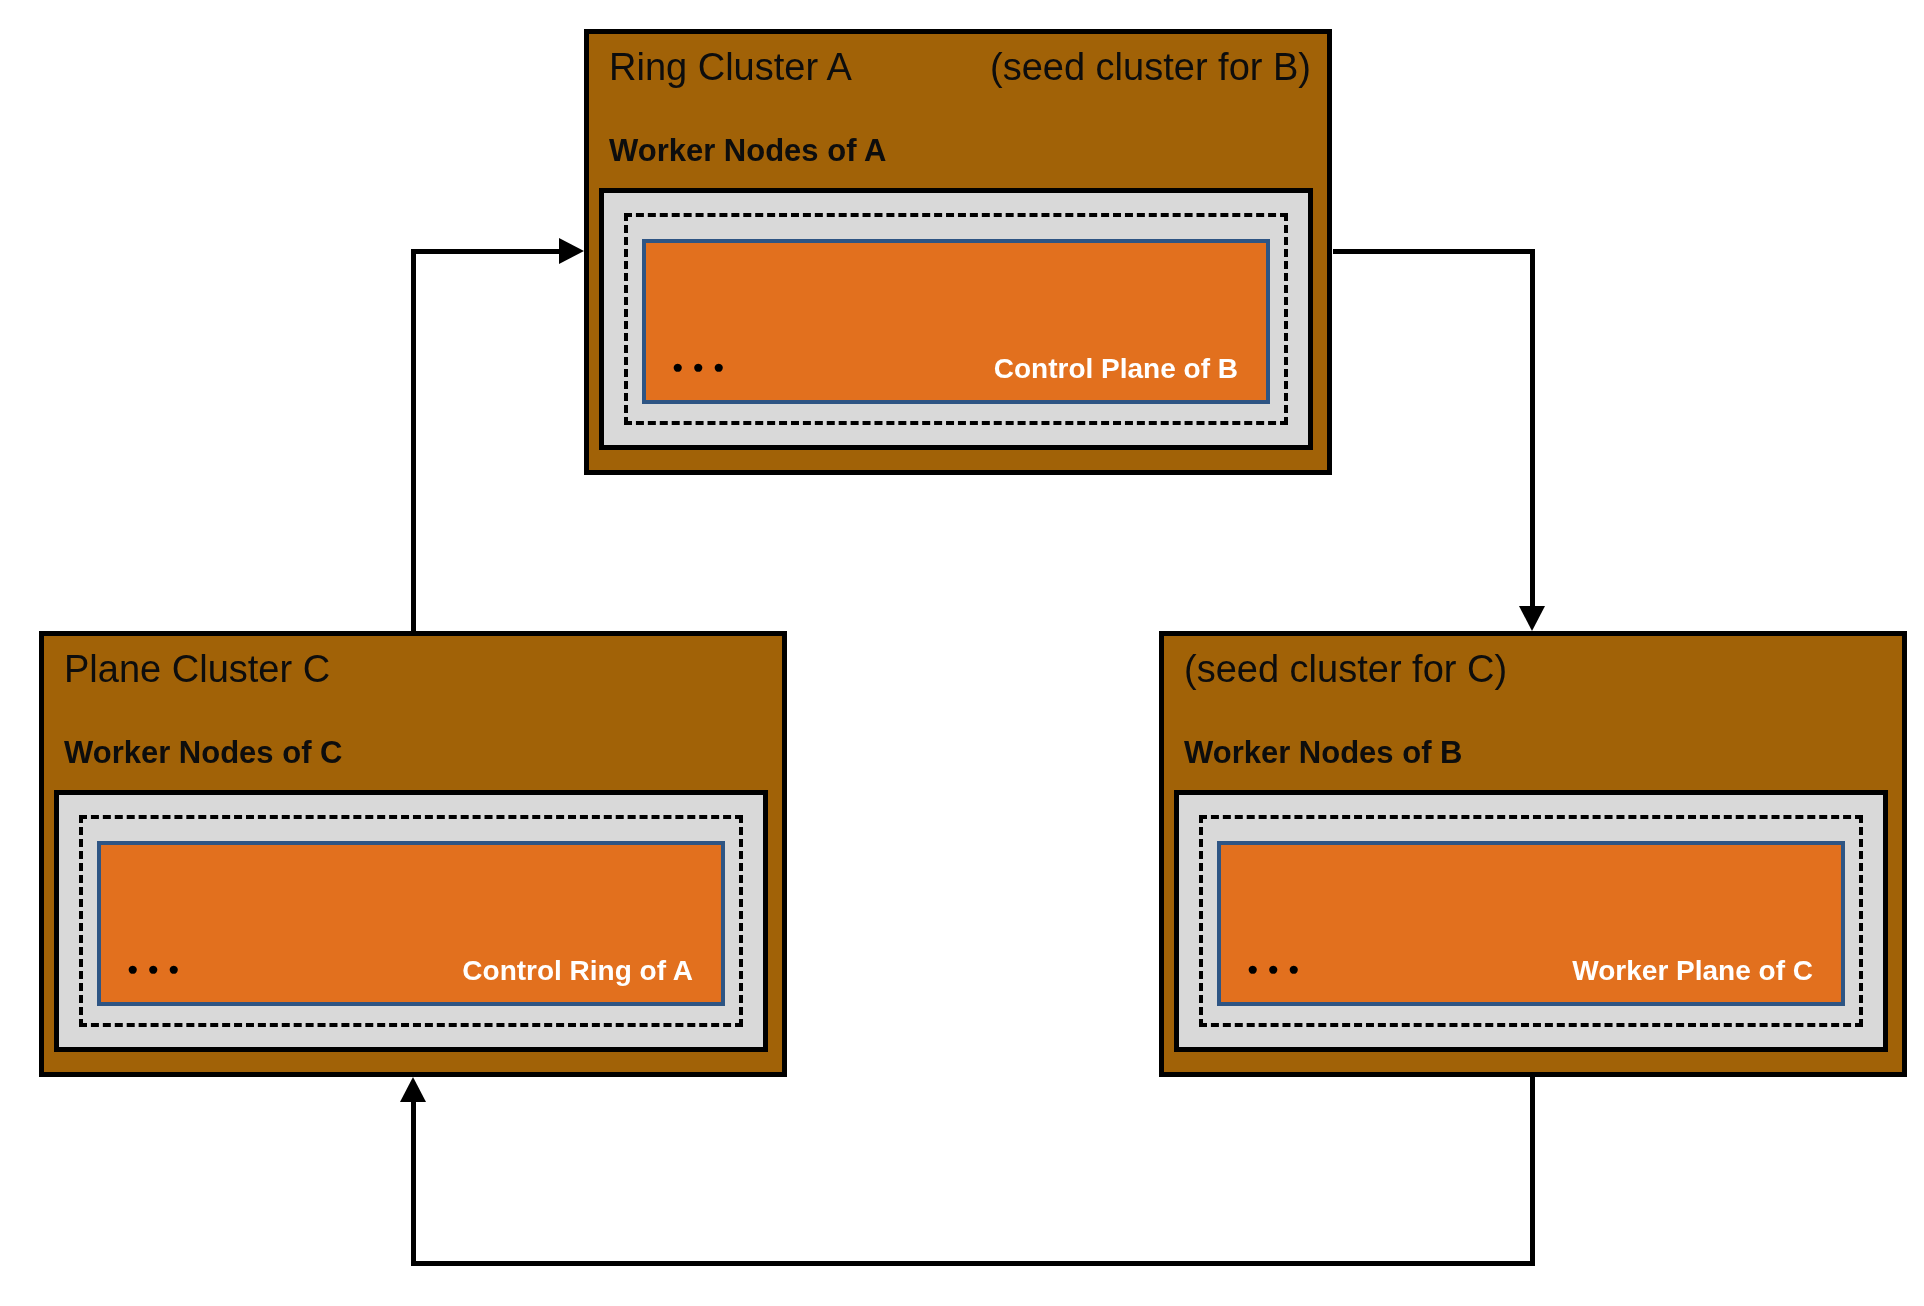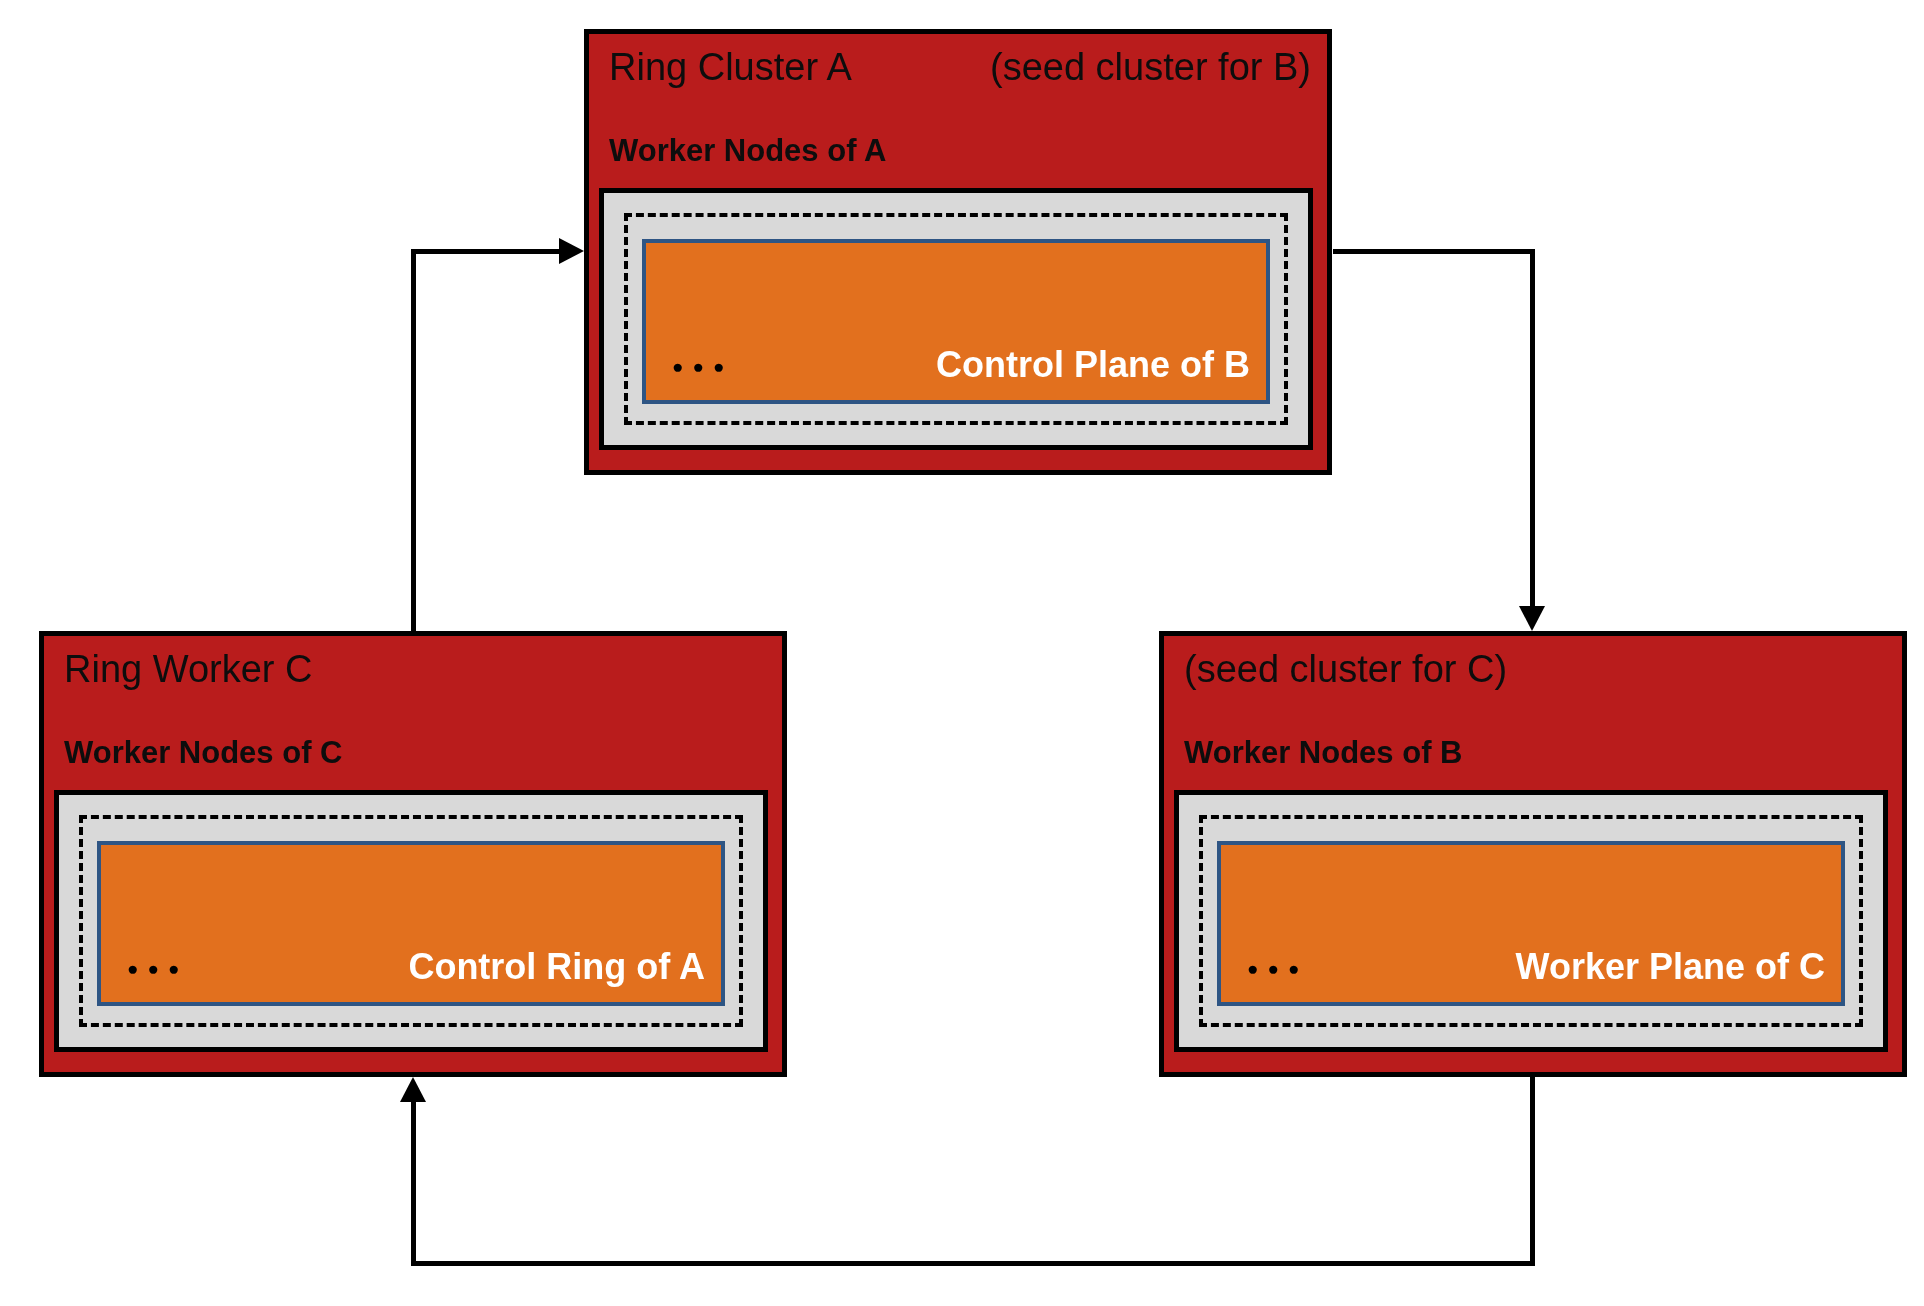--- a/index.html
+++ b/index.html
@@ -14,21 +14,21 @@
     height: 1306px;
     background: #ffffff;
     overflow: hidden;
   }
 
   
   .cluster {
     position: absolute;
     width: 748px;
     height: 446px;
-    background: #b91c1c;
+    background: #a16207;
     border: 5px solid #000000;
     box-sizing: border-box;
   }
   .cluster .title {
     position: absolute;
     top: 8px;
     left: 20px;
     right: 16px;
     display: flex;
     justify-content: space-between;
@@ -79,23 +79,23 @@
     position: absolute;
     left: 26px;
     bottom: 24px;
     font-size: 19px;
     letter-spacing: 9px;
     line-height: 1;
     color: #000000;
   }
   .control-label {
     position: absolute;
-    right: 16px;
+    right: 28px;
     bottom: 14px;
-    font-size: 36px;
+    font-size: 28px;
     font-weight: 700;
     color: #ffffff;
     line-height: 1.2;
     white-space: nowrap;
   }
 
   
   .line {
     position: absolute;
     background: #000000;
@@ -152,21 +152,21 @@
         <div class="control-box">
           <span class="dots">●●●</span>
           <span class="control-label">Worker Plane of C</span>
         </div>
       </div>
     </div>
   </section>
 
   <section class="cluster" style="left:39px; top:631px;">
     <div class="title">
-      <span>Ring Worker C</span>
+      <span>Plane Cluster C</span>
     </div>
     <div class="worker-label">Worker Nodes of C</div>
     <div class="worker-box">
       <div class="dashed-outline">
         <div class="control-box">
           <span class="dots">●●●</span>
           <span class="control-label">Control Ring of A</span>
         </div>
       </div>
     </div>

